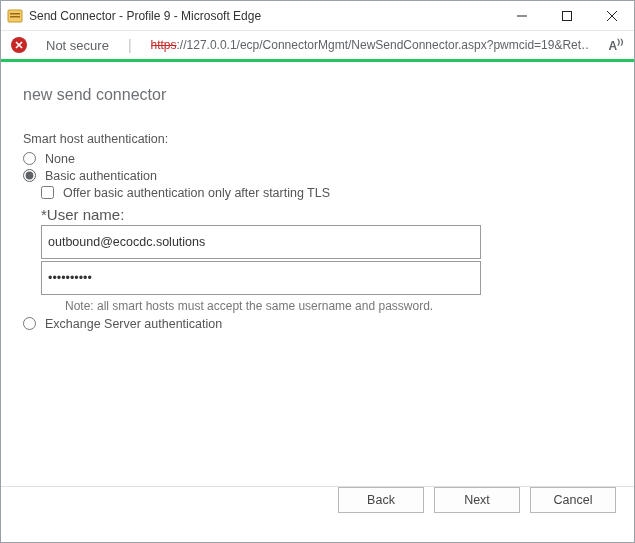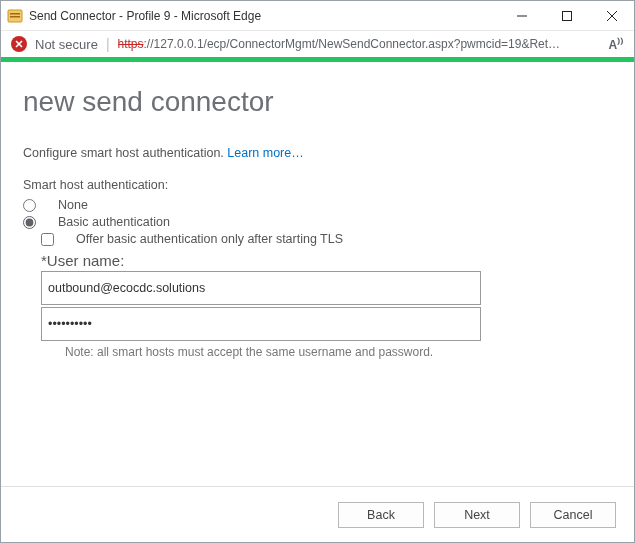--- a/index.html
+++ b/index.html
@@ -23,53 +23,53 @@
     .titlebar-icon { width: 16px; height: 16px; display: inline-block; margin-right: 6px; }
     .titlebar-title { font-size: 12px; color: #333; flex: 1; }
     .win-btns { display: flex; height: 100%; }
     .win-btn { width: 45px; height: 100%; display: flex; align-items: center; justify-content: center; font-size: 11px; color: #222; }
     .win-btn svg { width: 10px; height: 10px; }
     .addrbar {
       height: 31px;
       display: flex;
       align-items: center;
       padding: 0 10px;
-      border-bottom: 5px solid #22c55e;
-      gap: 8px;
+      border-bottom: 3px solid #22c55e;
+      gap: 19px;
     }
     .nserr-icon {
       width: 16px; height: 16px; border-radius: 50%;
       background: #c62828; display: flex; align-items: center; justify-content: center;
     }
     .nserr-icon svg { width: 10px; height: 10px; fill: #fff; }
     .addr-notsecure { font-size: 13px; color: #5f6368; }
     .addr-sep { color: #c4c4c4; font-size: 14px; }
     .addr-url { font-size: 12px; color: #5f6368; flex: 1; white-space: nowrap; overflow: hidden; }
     .addr-url .https { color: #c62828; text-decoration: line-through; }
     .read-aloud { font-size: 12px; color: #5f6368; font-weight: 600; letter-spacing: .5px; }
 
     .content { padding: 24px 22px 0 22px; height: calc(100% - 30px - 31px - 56px); color: #333; }
-    .page-title { font-size: 28px; font-weight: 300; color: #6d7175; margin-bottom: 28px; }
+    .page-title { font-size: 16px; font-weight: 300; color: #6d7175; margin-bottom: 28px; }
     .intro { font-size: 12.5px; color: #555; margin-bottom: 18px; }
     .intro a { color: #0072c6; text-decoration: none; }
     .section-label { font-size: 12.5px; color: #555; margin-bottom: 6px; }
-    .radio-row, .check-row { display: flex; align-items: flex-end; gap: 22px; font-size: 12.5px; color: #555; margin: 3px 0; }
+    .radio-row, .check-row { display: flex; align-items: flex-start; gap: 9px; font-size: 12.5px; color: #555; margin: 3px 0; }
     .radio-row input[type=radio], .check-row input[type=checkbox] { width: 13px; height: 13px; accent-color: #5f6368; }
     .nested { margin-left: 18px; }
     .field-label { font-size: 15px; color: #555; margin-top: 6px; }
     .text-input {
       width: 440px; height: 34px; border: 1px solid #9a9a9a;
       font-size: 12.5px; padding: 2px 6px; margin-top: 2px; color: #333;
     }
     .note { font-size: 12px; color: #777; margin-top: 4px; margin-bottom: 4px; margin-left: 24px; }
 
     .footer {
       position: absolute; bottom: 0; left: 0; right: 0;
       height: 56px; border-top: 1px solid #e0e0e0;
-      display: flex; align-items: center; justify-content: flex-end;
+      display: flex; justify-content: flex-end;
       gap: 10px; padding: 0 18px;
       background: #fff;
     }
     .btn {
       min-width: 86px; height: 26px; border: 1px solid #b8b8b8;
       background: #fdfdfd; font-size: 12.5px; color: #444;
       display: flex; align-items: center; justify-content: center;
     }
   </style>
 </head>
@@ -115,23 +115,20 @@
   <span class="addr-sep">|</span>
   <span class="addr-url">
     <span class="https">https</span><span>://127.0.0.1/ecp/ConnectorMgmt/NewSendConnector.aspx?pwmcid=19&amp;Ret…</span>
   </span>
   <span class="read-aloud">A⁾⁾</span>
 </div>
 
 <div class="content">
   <div class="page-title">new send connector</div>
 
-  <div class="intro">
-    <span>Configure smart host authentication. </span><a href="#">Learn more…</a>
-  </div>
 
   <div class="section-label">Smart host authentication:</div>
 
   <label class="radio-row">
     <input type="radio" name="auth" style="">
     <span>None</span>
   </label>
 
   <label class="radio-row">
     <input type="radio" name="auth" checked="" style="">
@@ -145,20 +142,24 @@
     </label>
 
     <div class="field-label">*User name:</div>
     <input class="text-input" type="text" value="outbound@ecocdc.solutions" style="">
 
     <input class="text-input" type="text" value="••••••••••" style="">
 
     <div class="note">Note: all smart hosts must accept the same username and password.</div>
   </div>
 
+  <label class="radio-row">
+    <input type="radio" name="auth" style="">
+    <span>Exchange Server authentication</span>
+  </label>
 
 </div>
 
 <div class="footer">
   <div class="btn">Back</div>
   <div class="btn">Next</div>
   <div class="btn">Cancel</div>
 </div>
 
 </body></html>

